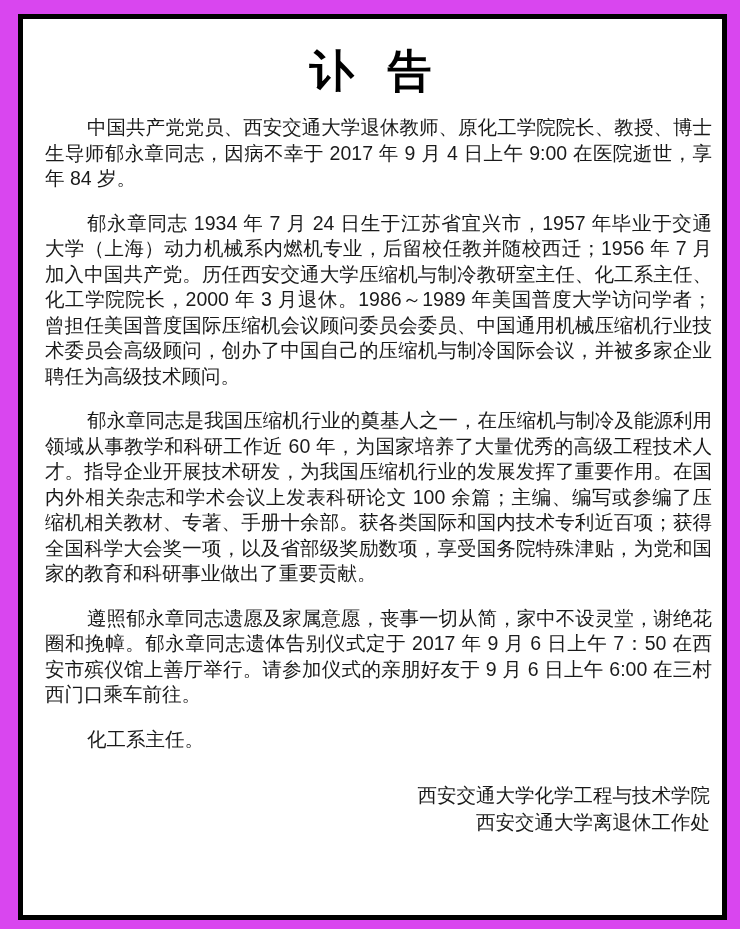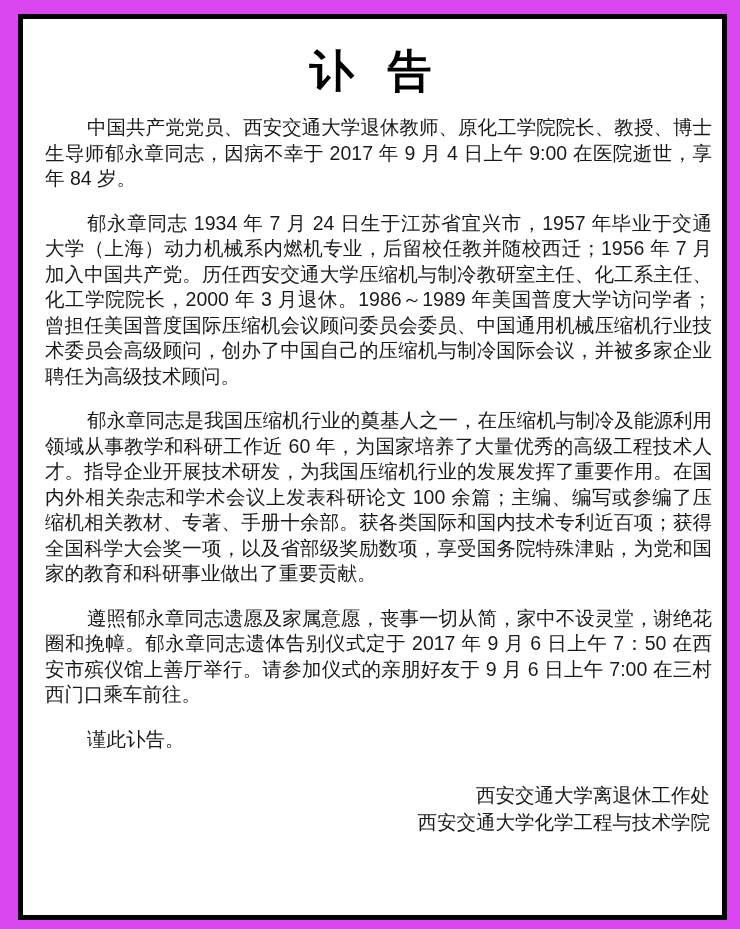--- a/index.html
+++ b/index.html
@@ -69,23 +69,23 @@
 
 <div class="page">
   <div class="frame">
 
     <h1 class="notice-title">讣 告</h1>
 
     <div class="body-text">
       <p>中国共产党党员、西安交通大学退休教师、原化工学院院长、教授、博士生导师郁永章同志，因病不幸于 2017 年 9 月 4 日上午 9:00 在医院逝世，享年 84 岁。</p>
       <p>郁永章同志 1934 年 7 月 24 日生于江苏省宜兴市，1957 年毕业于交通大学（上海）动力机械系内燃机专业，后留校任教并随校西迁；1956 年 7 月加入中国共产党。历任西安交通大学压缩机与制冷教研室主任、化工系主任、化工学院院长，2000 年 3 月退休。1986～1989 年美国普度大学访问学者；曾担任美国普度国际压缩机会议顾问委员会委员、中国通用机械压缩机行业技术委员会高级顾问，创办了中国自己的压缩机与制冷国际会议，并被多家企业聘任为高级技术顾问。</p>
       <p>郁永章同志是我国压缩机行业的奠基人之一，在压缩机与制冷及能源利用领域从事教学和科研工作近 60 年，为国家培养了大量优秀的高级工程技术人才。指导企业开展技术研发，为我国压缩机行业的发展发挥了重要作用。在国内外相关杂志和学术会议上发表科研论文 100 余篇；主编、编写或参编了压缩机相关教材、专著、手册十余部。获各类国际和国内技术专利近百项；获得全国科学大会奖一项，以及省部级奖励数项，享受国务院特殊津贴，为党和国家的教育和科研事业做出了重要贡献。</p>
-      <p>遵照郁永章同志遗愿及家属意愿，丧事一切从简，家中不设灵堂，谢绝花圈和挽幛。郁永章同志遗体告别仪式定于 2017 年 9 月 6 日上午 7：50 在西安市殡仪馆上善厅举行。请参加仪式的亲朋好友于 9 月 6 日上午 7:00 在三村西门口乘车前往。</p>
-      <p class="closing">谨此讣告。</p>
+      <p>遵照郁永章同志遗愿及家属意愿，丧事一切从简，家中不设灵堂，谢绝花圈和挽幛。郁永章同志遗体告别仪式定于 2017 年 9 月 6 日上午 7：50 在西安市殡仪馆上善厅举行。请参加仪式的亲朋好友于 9 月 6 日上午 6:00 在三村西门口乘车前往。</p>
+      <p class="closing">化工系主任。</p>
     </div>
 
     <div class="signature-block">
+      <div>西安交通大学化学工程与技术学院</div>
       <div>西安交通大学离退休工作处</div>
-      <div>西安交通大学化学工程与技术学院</div>
     </div>
 
   </div>
 </div>
 
 </body></html>

